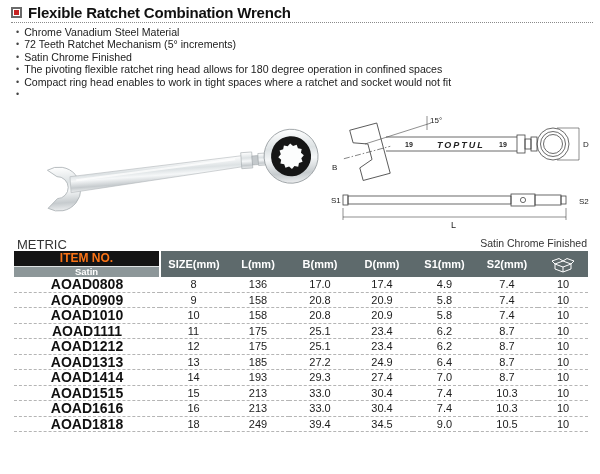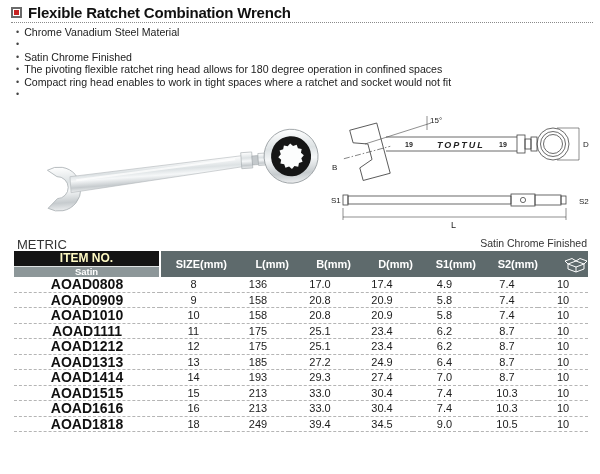--- a/index.html
+++ b/index.html
@@ -25,26 +25,26 @@
   .draw-svg{position:absolute;left:331px;top:110px;}
 
   
   .metric-label{position:absolute;left:17px;top:237px;font-size:13px;color:#333;}
   .finish-label{position:absolute;right:13px;top:237px;font-size:10.5px;color:#333;}
 
   
   table.spec{position:absolute;left:14px;top:251px;width:574px;border-collapse:collapse;table-layout:fixed;}
   table.spec th,table.spec td{padding:0;margin:0;}
   th.item-th{background:transparent;border-right:2px solid #fff;}
-  .item-top{background:var(--item-bg,#141414);color:#fef9c3;font-size:12px;font-weight:bold;
+  .item-top{background:var(--item-bg,#141414);color:#f97316;font-size:12px;font-weight:bold;
             height:15px;line-height:15px;text-align:center;}
   .item-sub{background:var(--sub-bg,#8d9799);color:#fff;font-size:9.5px;font-weight:bold;
             height:10px;line-height:10px;border-top:1px solid #dfe3e3;}
   th.col-th{background:var(--header-bg,#5e6a6c);color:#fff;font-size:11px;font-weight:bold;
-            height:24px;text-align:right;vertical-align:middle;}
+            height:24px;text-align:center;vertical-align:middle;}
   td{height:14.5px;line-height:14.5px;font-size:11px;text-align:center;color:#1c1c1c;
      border-bottom:1px dashed #b5b5b5;white-space:nowrap;}
   td.item-cell{font-weight:bold;font-size:14px;color:#111;}
   tr.last td{border-bottom:2px solid #4a4a4a;}
 </style>
 </head>
 <body>
 
 <div class="page">
 
@@ -55,20 +55,21 @@
     <span class="page-title">Flexible Ratchet Combination Wrench</span>
   </div>
 
   <div class="features">
       <div class="feature-line">
         <span class="dot">•</span>
         <span>Chrome Vanadium Steel Material</span>
       </div>
       <div class="feature-line">
         <span class="dot">•</span>
+        <span>72 Teeth Ratchet Mechanism (5° increments)</span>
       </div>
       <div class="feature-line">
         <span class="dot">•</span>
         <span>Satin Chrome Finished</span>
       </div>
       <div class="feature-line">
         <span class="dot">•</span>
         <span>The pivoting flexible ratchet ring head allows for 180 degree operation in confined spaces</span>
       </div>
       <div class="feature-line">

